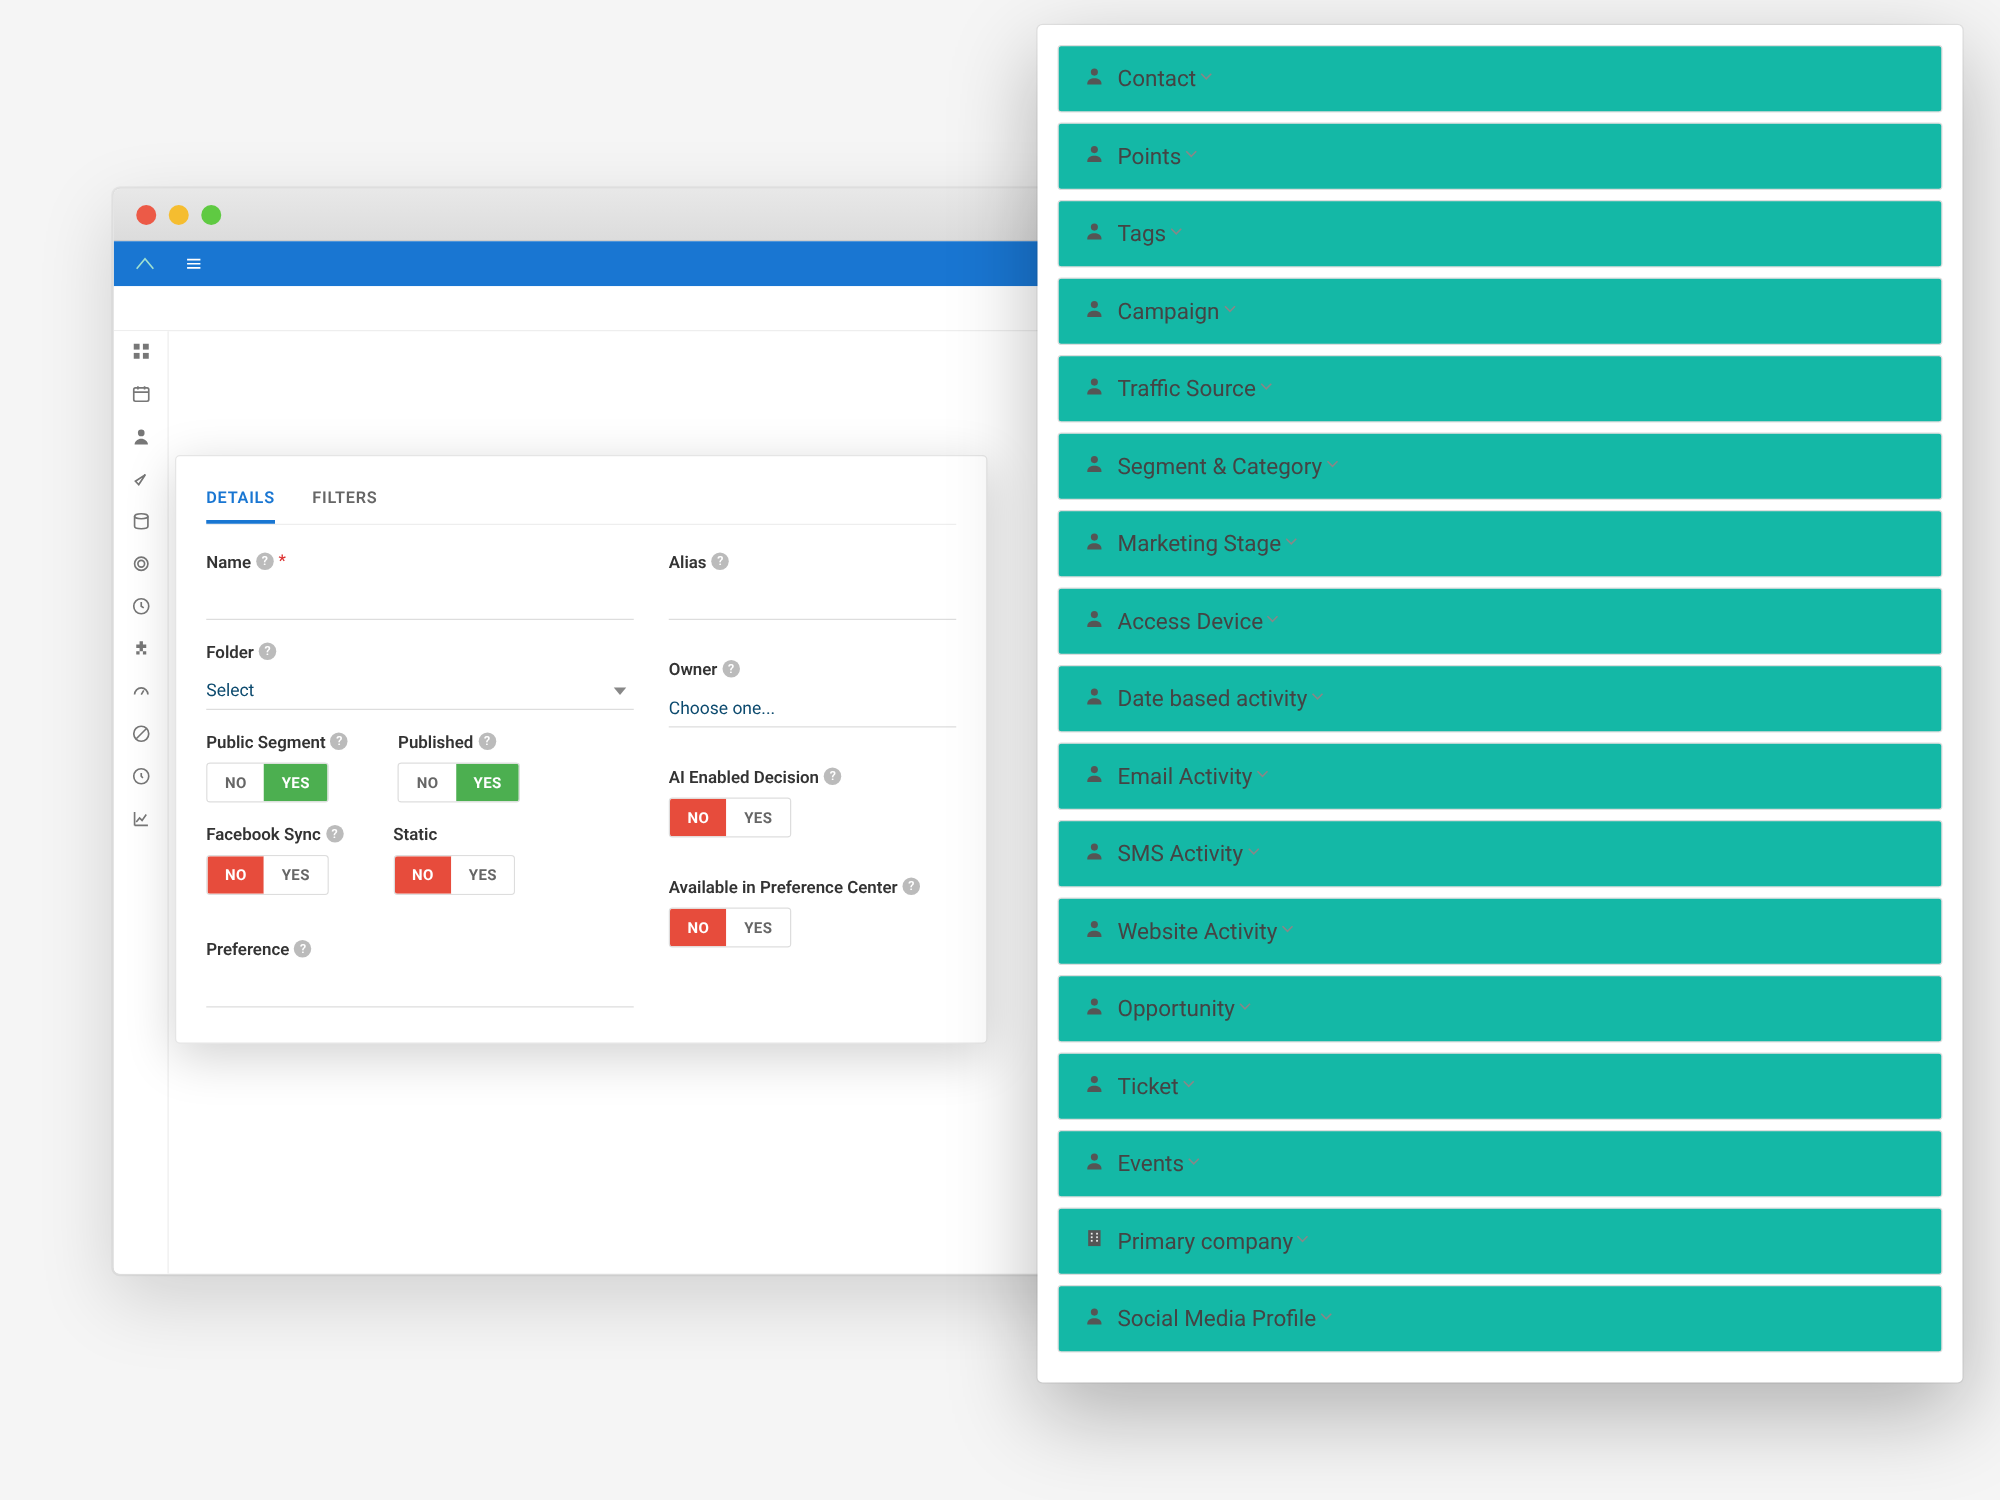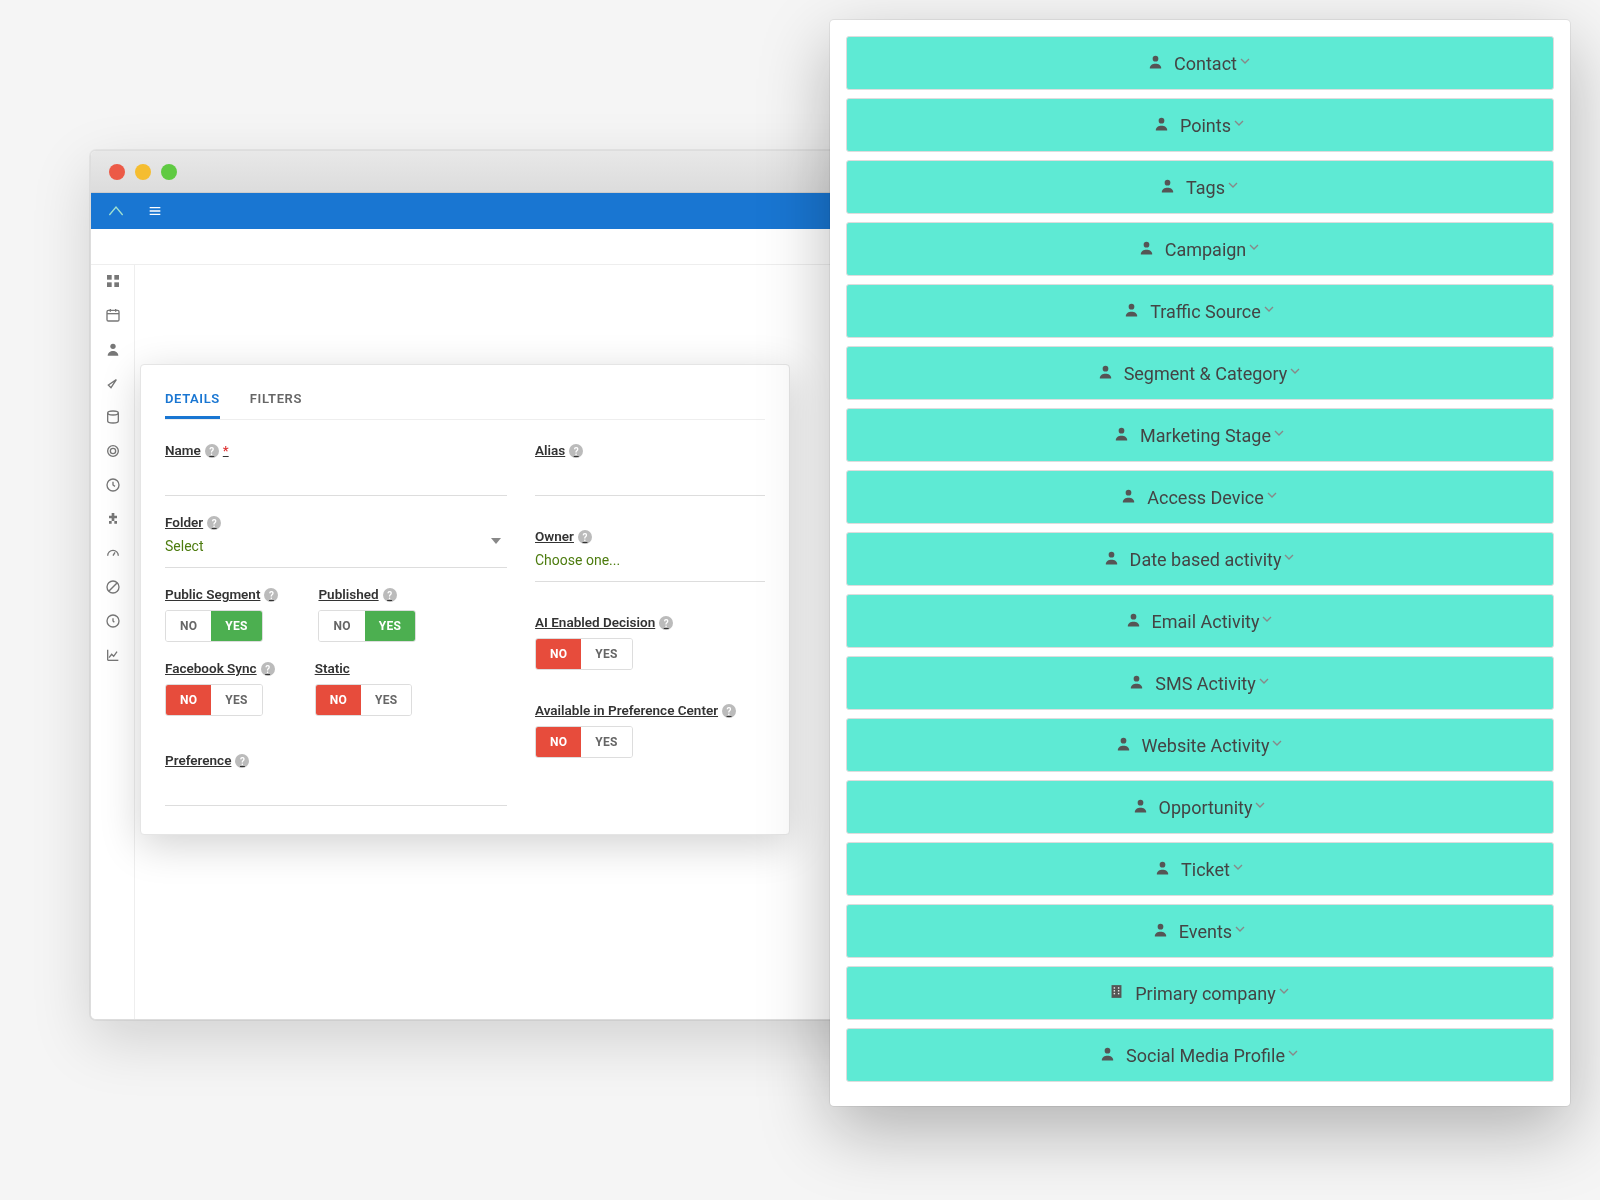--- a/index.html
+++ b/index.html
@@ -89,25 +89,25 @@
   box-shadow: 0 10px 40px rgba(0,0,0,0.18);
   padding: 20px 24px 28px 24px;
   z-index: 5;
 }
 .tabs { display:flex; gap: 30px; border-bottom:1px solid #eee; margin-bottom: 22px; padding-top:6px;}
 .tab { font-size:13px; font-weight:600; letter-spacing:.6px; color:#666; padding-bottom:10px; cursor:pointer; }
 .tab.active { color:#1976d2; border-bottom:3px solid #1976d2; }
 
 .form-grid { display:flex; gap: 28px; }
 .col { flex:1; display:flex; flex-direction:column; gap: 18px; }
-.field-label { font-size:13.5px; font-weight:600; color:#333; display:flex; align-items:flex-end; gap:4px;text-decoration:underline; }
+.field-label { font-size:13.5px; font-weight:600; color:#333; display:flex; align-items:flex-start; gap:4px; }
 .req { color:#d33; font-size:13px; }
 .help { width:14px; height:14px; border-radius:50%; background:#bbb; color:#fff; font-size:10px; display:inline-flex; align-items:center; justify-content:center; }
 
-.input-row { border-bottom:1px solid #ddd; height:30px; display:flex; color:#4d7c0f; font-size:14px; justify-content:space-between; padding-right:6px;}
+.input-row { border-bottom:1px solid #ddd; height:30px; display:flex; align-items:center; color:#0c4a6e; font-size:14px; justify-content:space-between; padding-right:6px;}
 .caret-down { width:0; height:0; border-left:5px solid transparent; border-right:5px solid transparent; border-top:6px solid #888; }
 
 .toggle-group { display:flex; border:1px solid #ddd; border-radius:3px; overflow:hidden; width:fit-content; }
 .tg { font-size:12px; font-weight:700; padding:8px 14px; background:#fff; color:#666; letter-spacing:.3px; }
 .tg.red { background:#e74c3c; color:#fff; }
 .tg.green { background:#4caf50; color:#fff; }
 
 .two-col { display:flex; gap: 40px; }
 .subfield { display:flex; flex-direction:column; gap:8px; }
 
@@ -119,25 +119,25 @@
   left: 830px;
   top: 20px;
   width: 740px;
   background:#fff;
   padding: 16px;
   box-shadow: 0 25px 70px rgba(0,0,0,0.28), 0 0 0 1px rgba(0,0,0,0.06);
   border-radius:4px;
   z-index: 10;
 }
 .acc-item {
-  background:#5eead4;
+  background:#14b8a6;
   border:1px solid #ddd;
   border-radius:3px;
   height:54px;
-  display:flex; align-items:center; justify-content:center;
+  display:flex; align-items:center; justify-content:flex-start;
   padding:16px 20px;
   margin-bottom:8px;
   cursor:pointer;
 }
 .acc-left { display:flex; align-items:center; gap:10px; color:#444; font-size:18px; }
 .acc-icon { color:#555; }
 .chev { color:#888; }
 
 
 .ico svg { width:16px; height:16px; }

